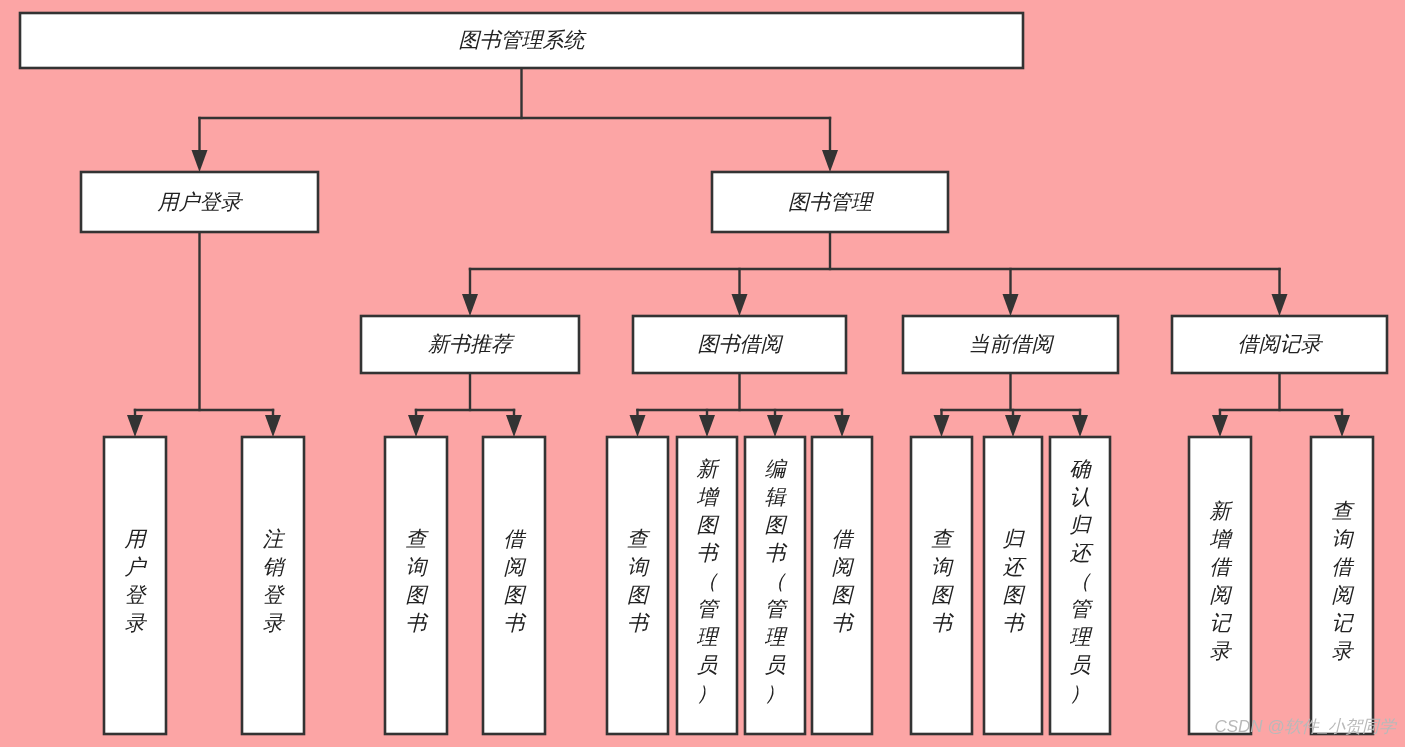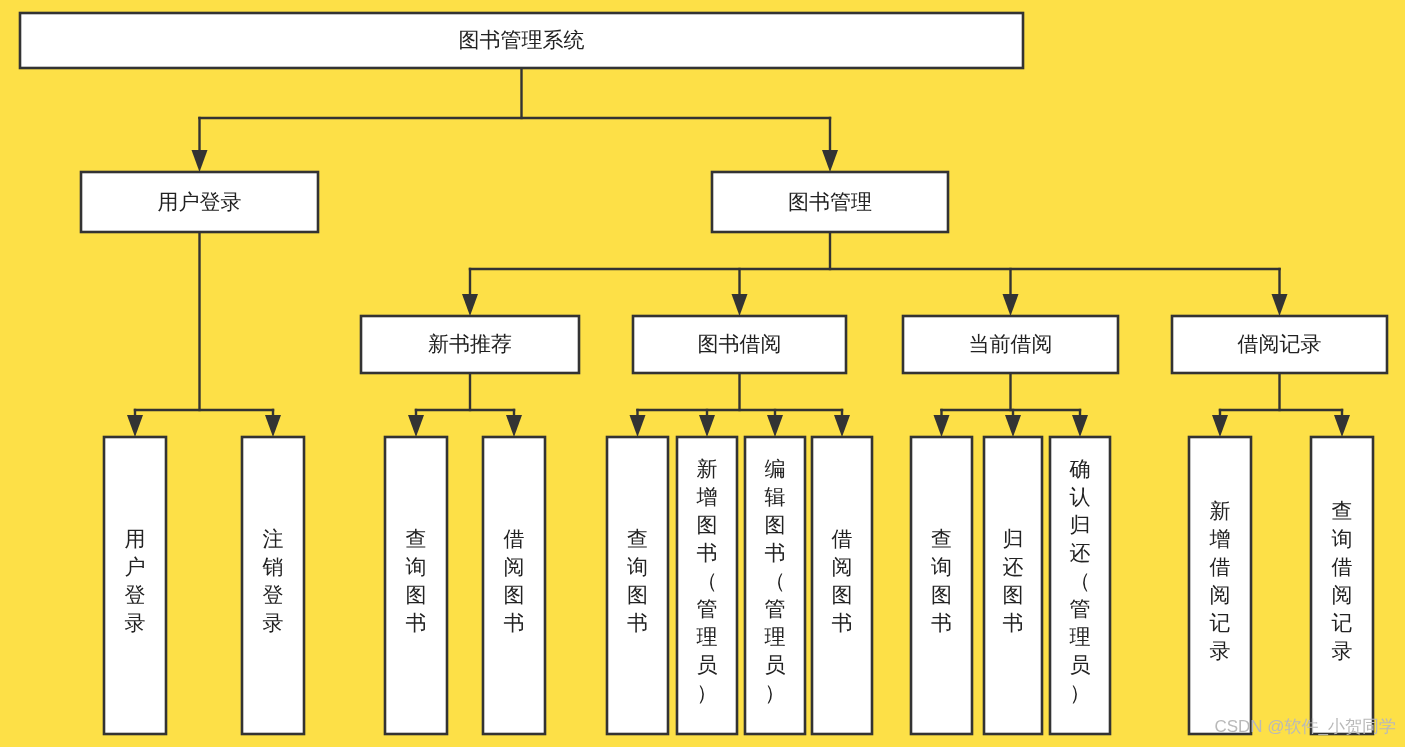--- a/index.html
+++ b/index.html
@@ -11,21 +11,22 @@
   body {
     width: 1405px;
     height: 747px;
     font-family: "Liberation Sans", "DejaVu Sans", sans-serif;
     overflow: hidden;
   }
   #diagram-root {
     position: relative;
     width: 1405px;
     height: 747px;
-    background: #fde047;
+    background: #fca5a5;
+    font-style: italic;
   }
   svg.diagram-canvas {
     display: block;
     width: 1405px;
     height: 747px;
   }
   .node-box {
     fill: #ffffff;
     stroke: #333333;
     stroke-width: 2.6;

